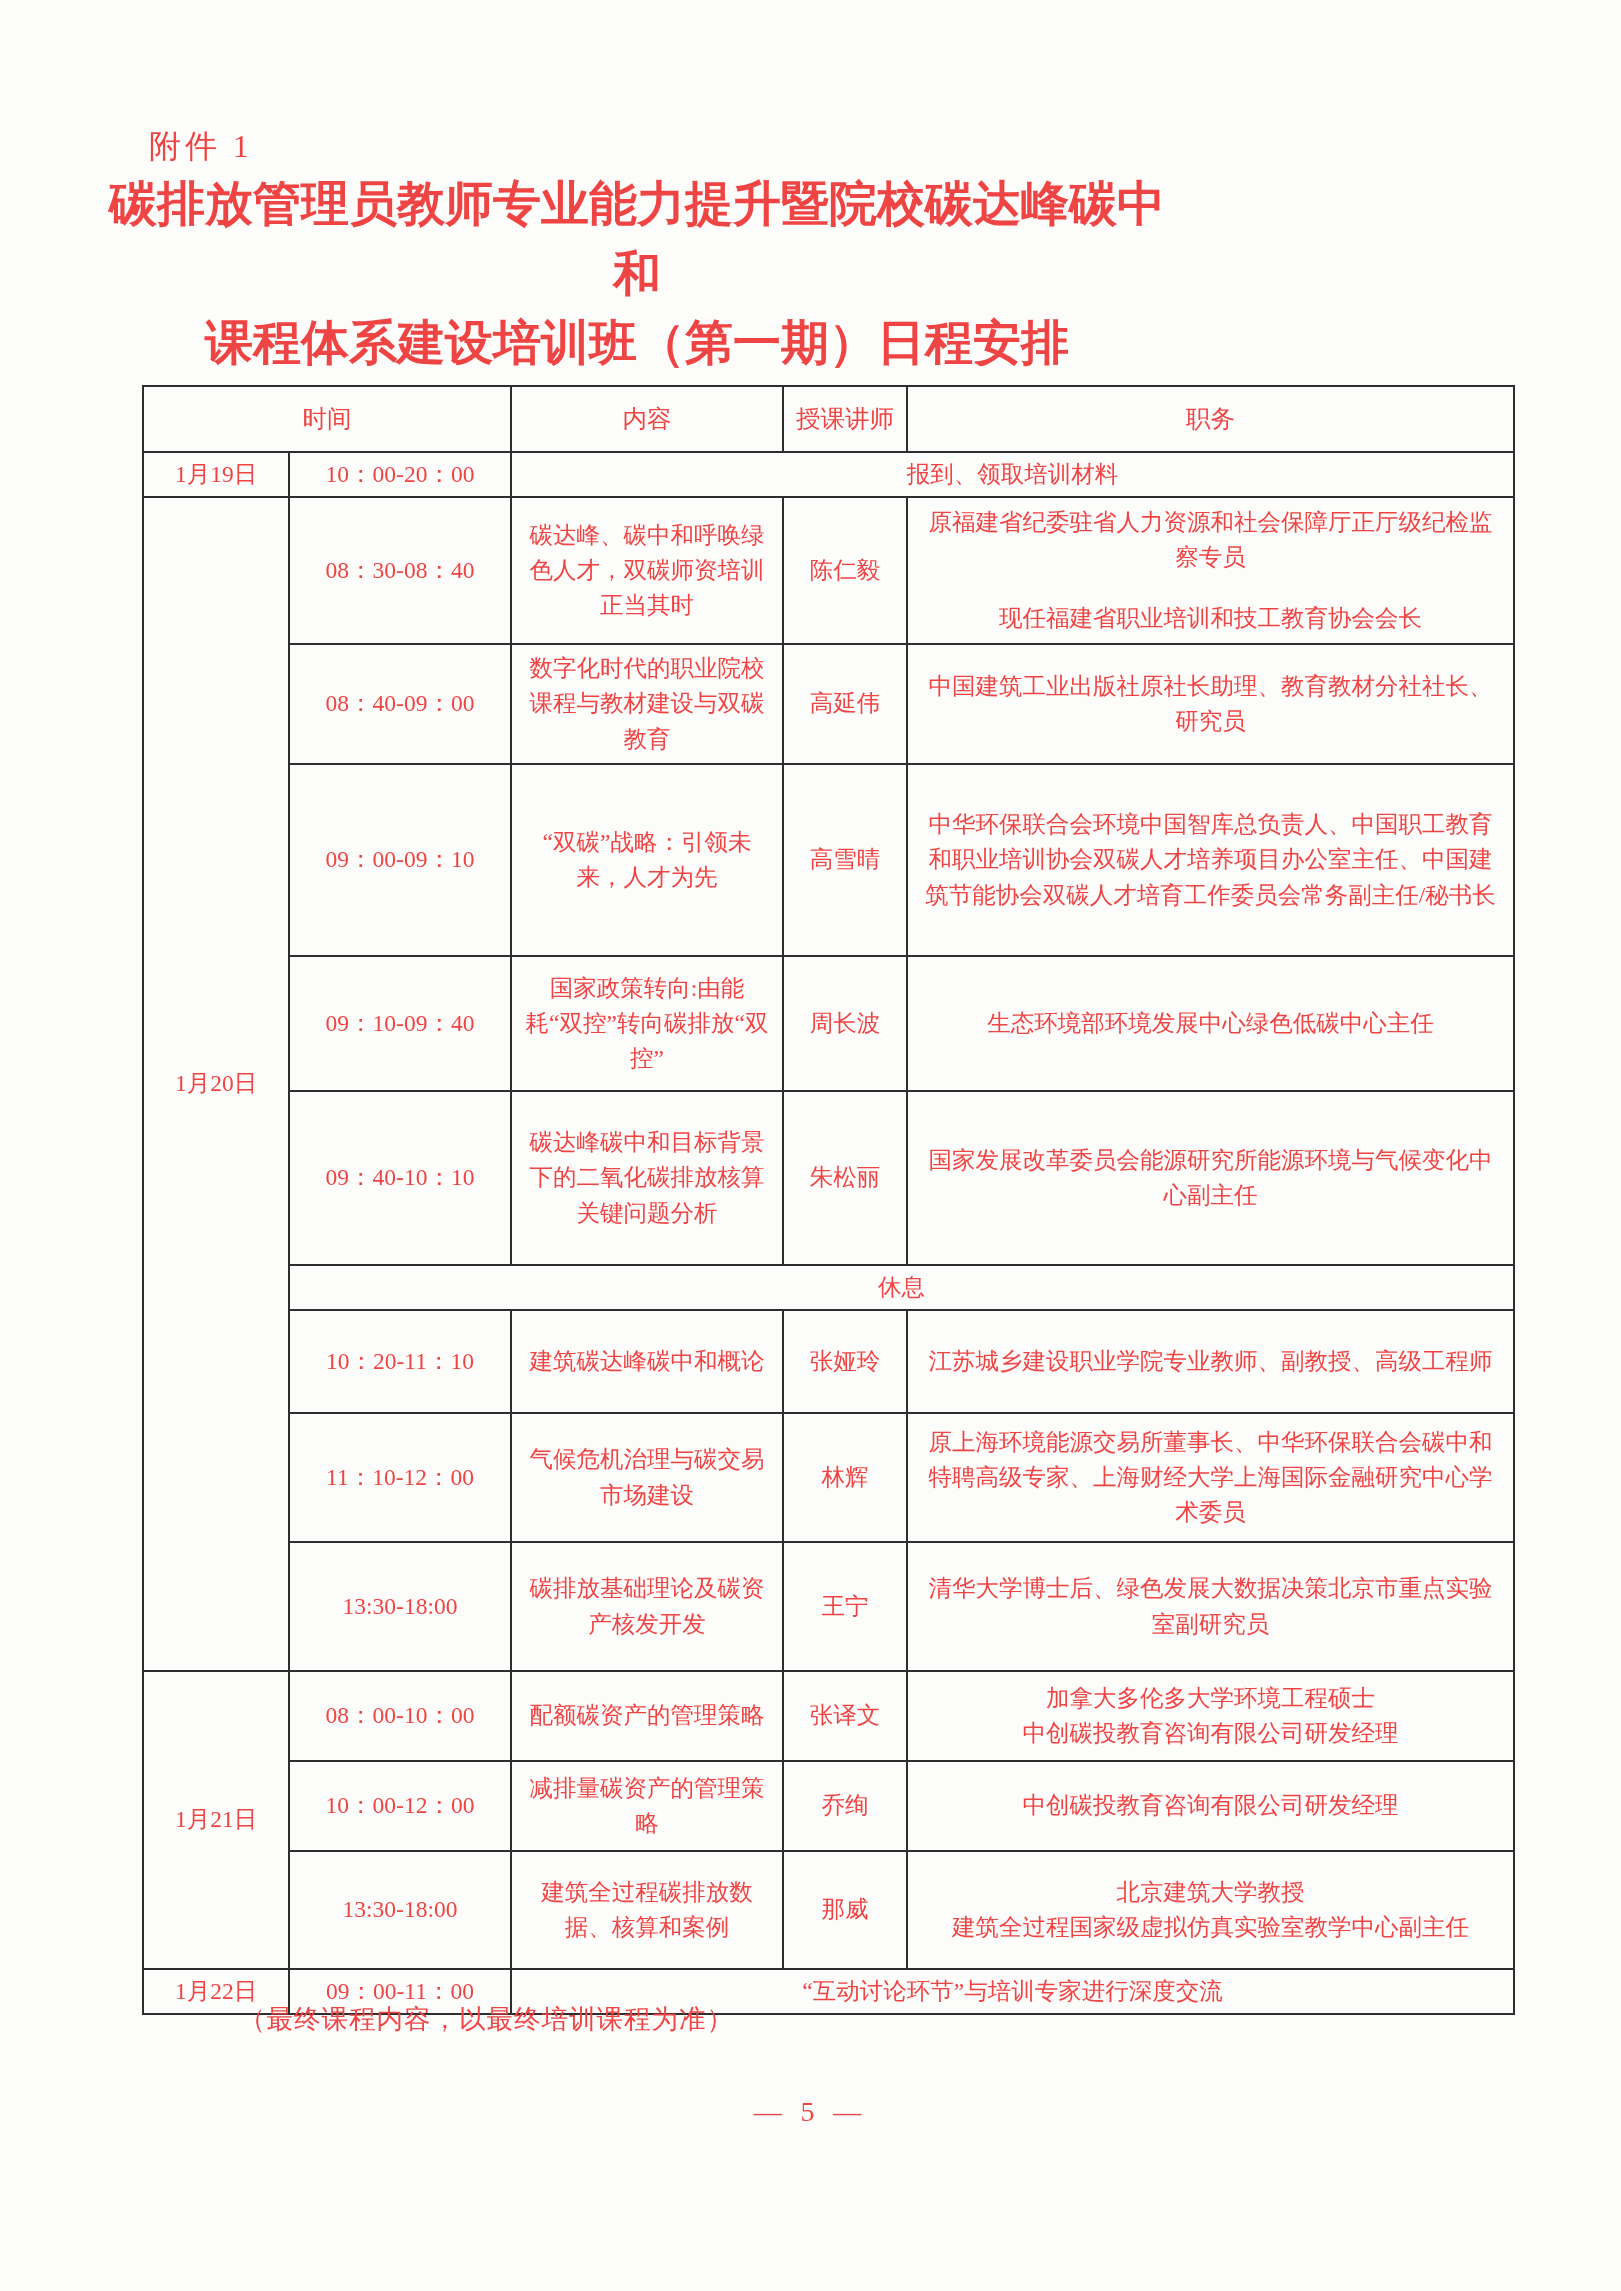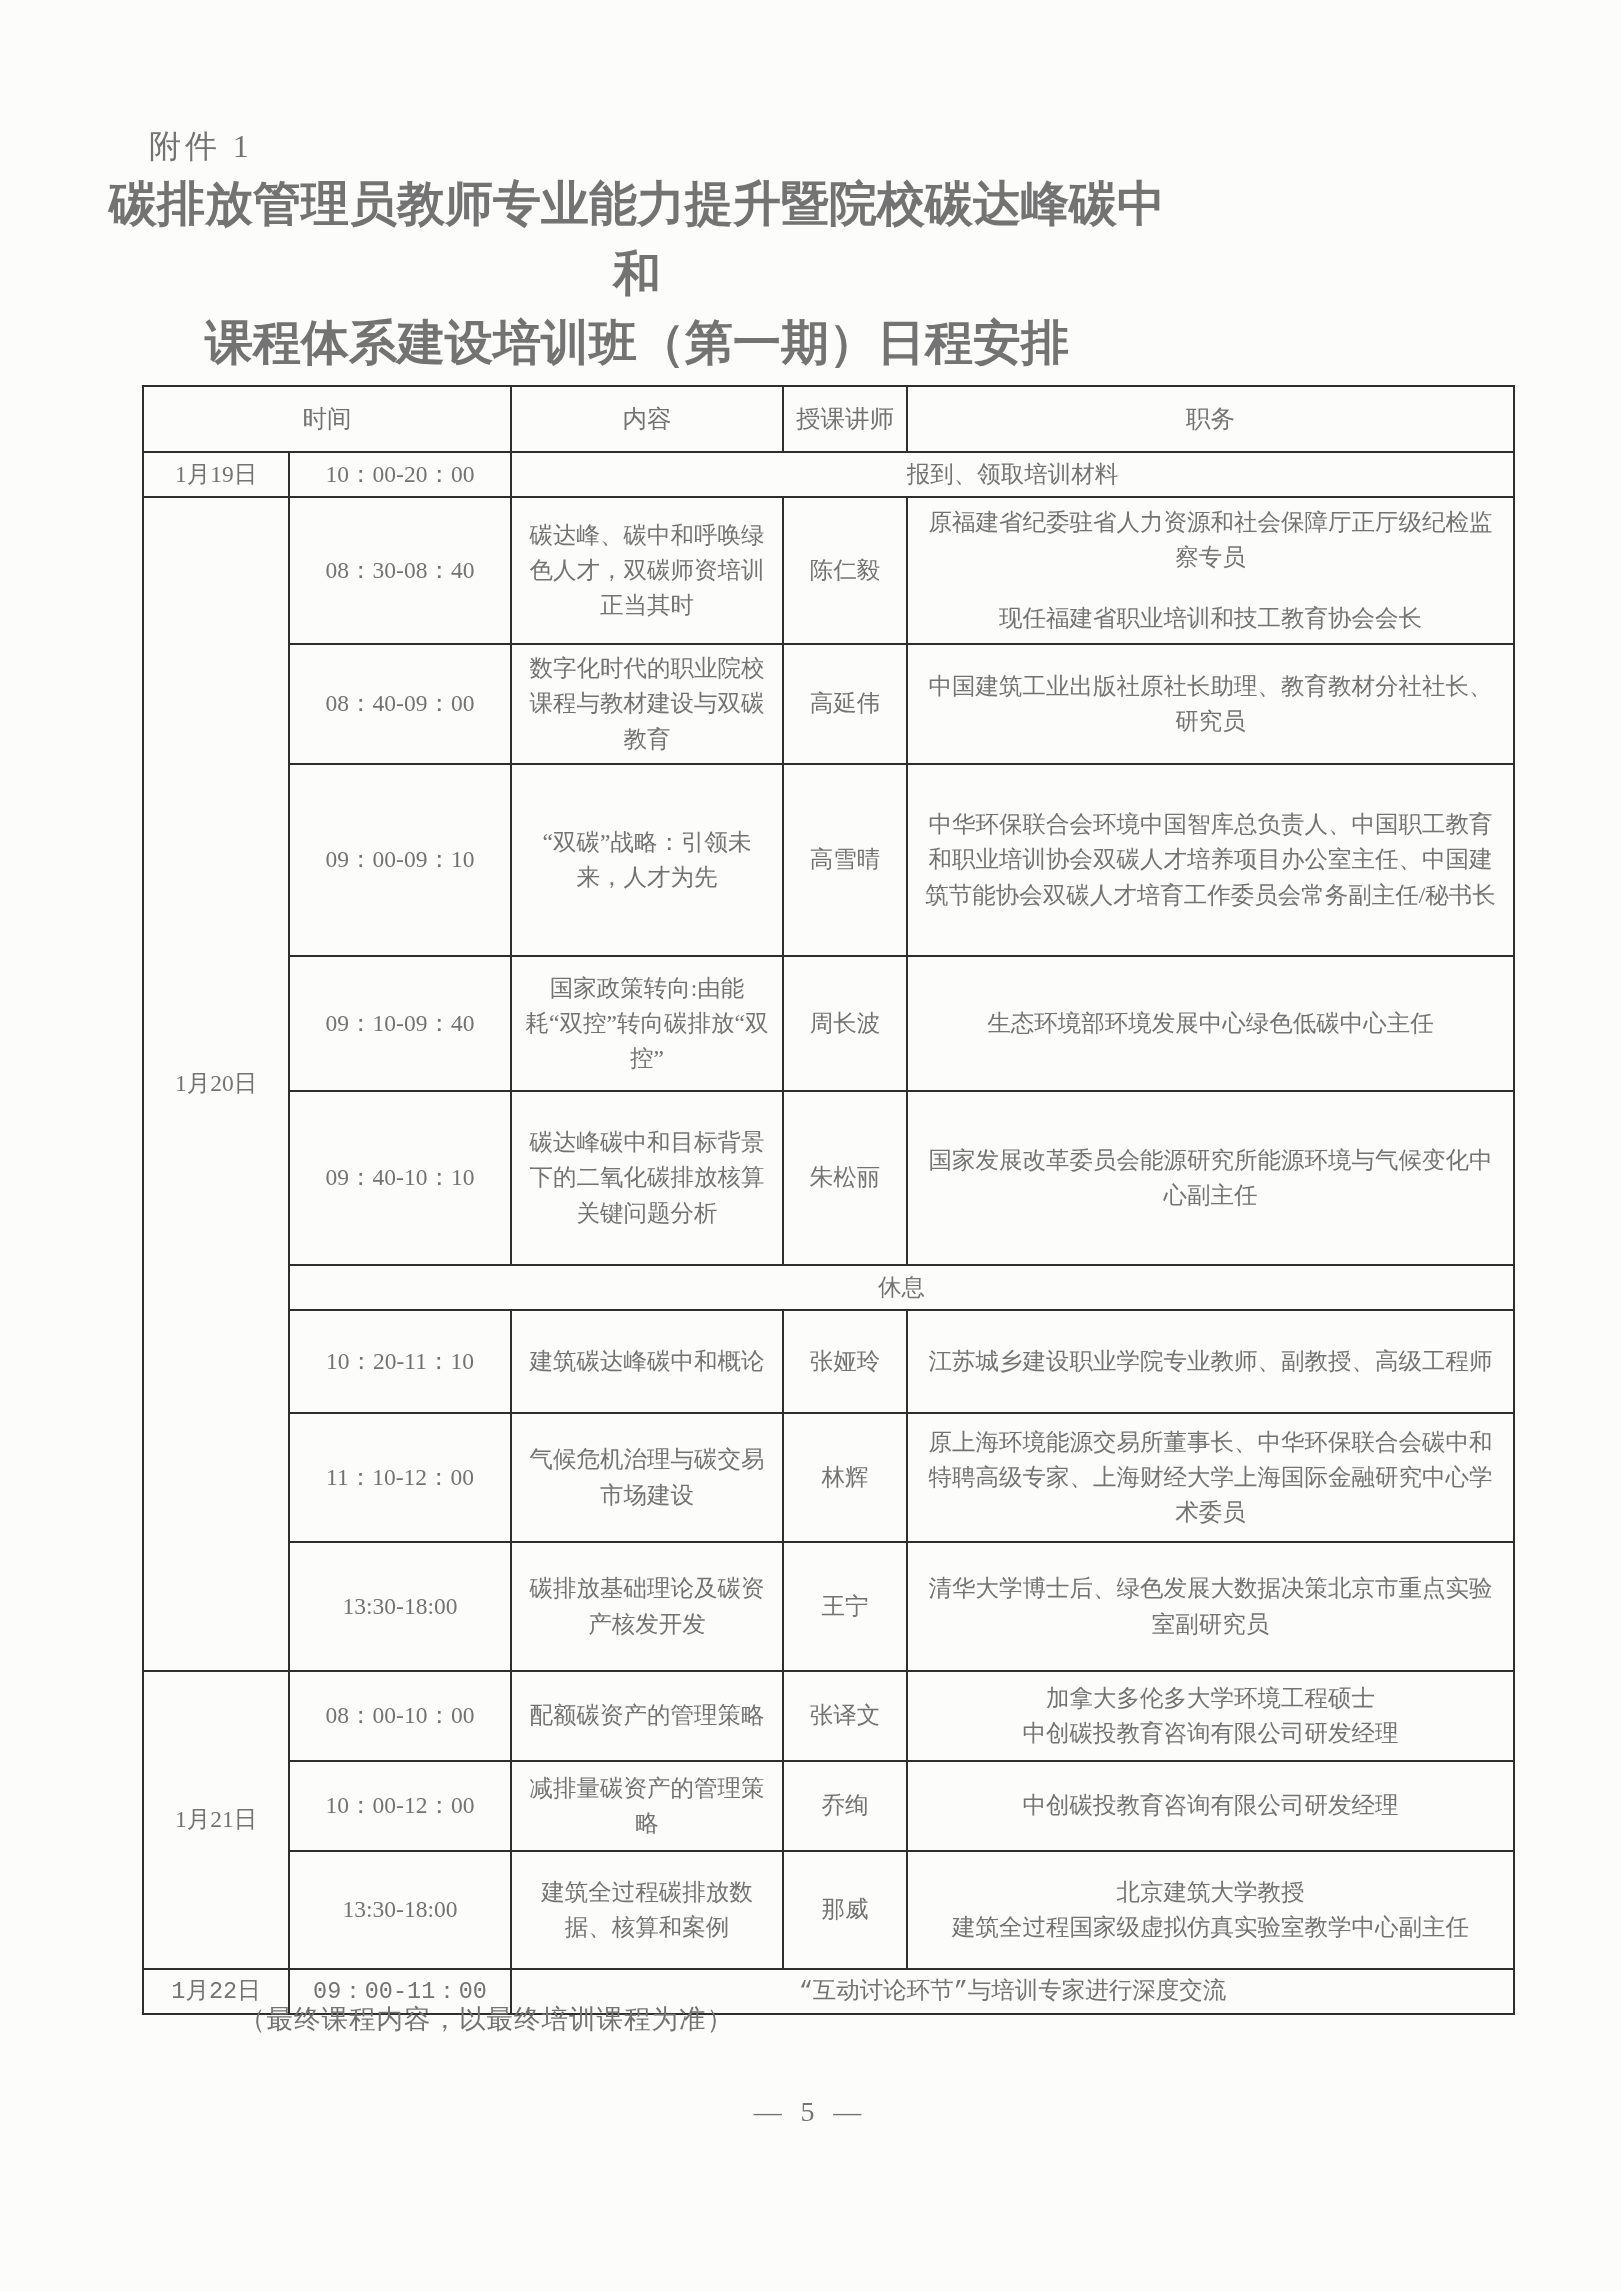--- a/index.html
+++ b/index.html
@@ -2,21 +2,21 @@
 <html><head>
 <meta charset="utf-8">
 <style>
   html,body{margin:0;padding:0;background:#9a9a9a;}
   .page{
     position:relative;
     width:1621px;height:2292px;
     margin:0 auto;
     background:#fcfcfa;
     font-family:"Liberation Serif","DejaVu Serif",serif;
-    color:#737373;
+    color:#ef4444;
     overflow:hidden;
   }
   .attachment-label{
     position:absolute;left:149px;top:125px;
     font-size:32px;letter-spacing:3.9px;
   }
   .doc-title{
     position:absolute;left:93px;top:169px;width:1088px;
     text-align:center;font-weight:bold;font-size:48px;line-height:1.45;
   }
@@ -50,21 +50,21 @@
   tr.h-r3{height:192px;}
   tr.h-r4{height:135px;}
   tr.h-r5{height:174px;}
   tr.h-break{height:45px;}
   tr.h-r7{height:103px;}
   tr.h-r8{height:129px;}
   tr.h-r9{height:129px;}
   tr.h-r10{height:90px;}
   tr.h-r11{height:90px;}
   tr.h-r12{height:118px;}
-  tr.h-r13{height:43px;font-family:Liberation Mono, monospace;}
+  tr.h-r13{height:43px;}
   .pos p{margin:0;}
   .pos p.gap-after{margin-bottom:26px;}
   .footnote{
     position:absolute;left:239px;top:2001px;
     font-size:26.5px;letter-spacing:1px;
   }
   .page-number{
     position:absolute;left:0;top:2096px;width:1621px;
     text-align:center;font-size:28px;letter-spacing:5.9px;
   }

